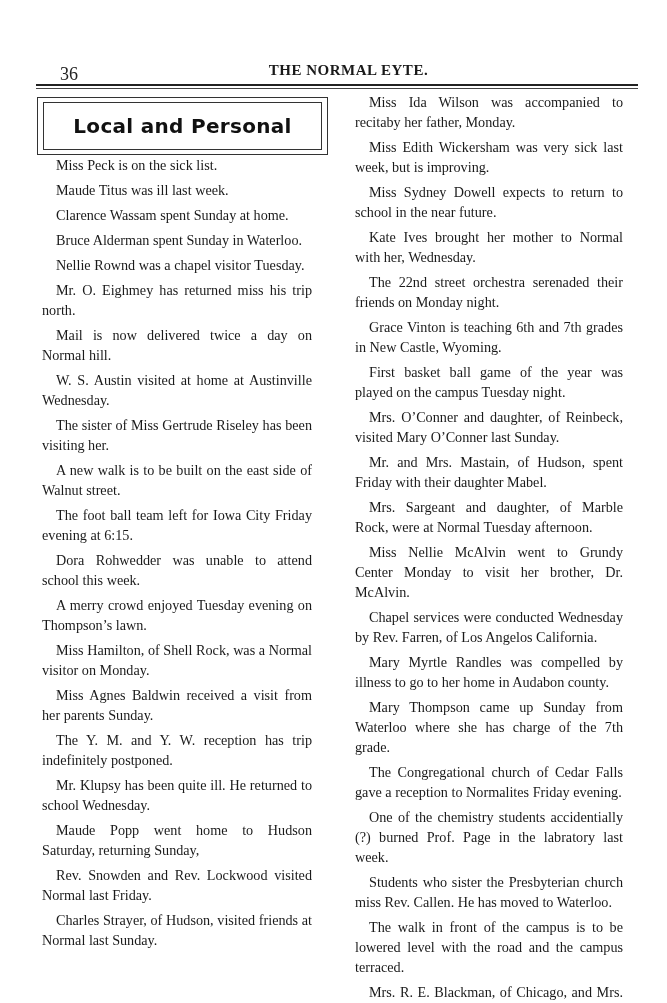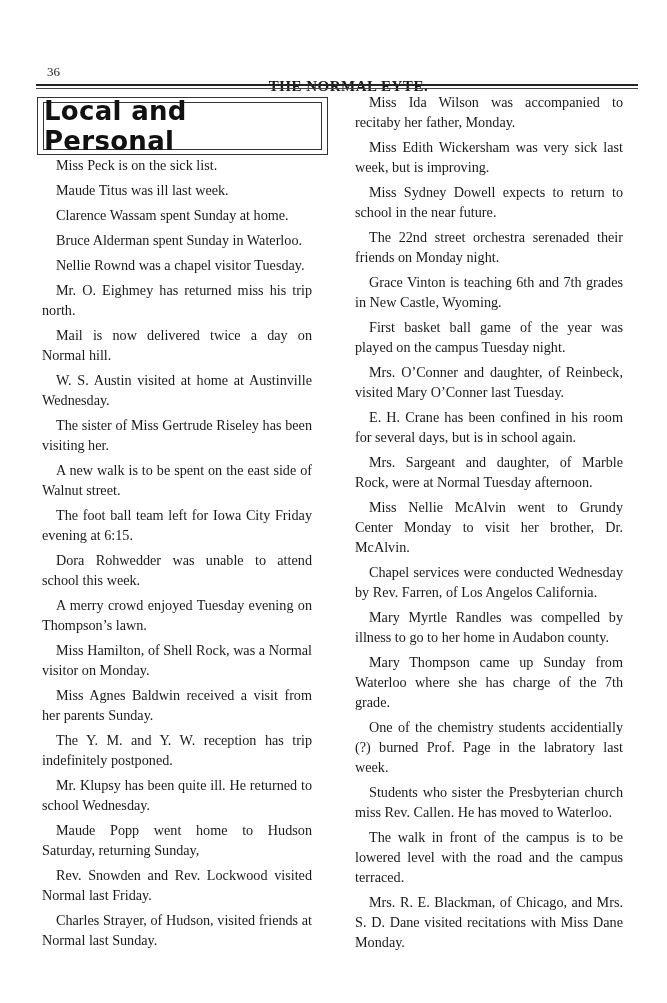--- a/index.html
+++ b/index.html
@@ -5,25 +5,25 @@
     html, body { margin: 0; padding: 0; }
     body {
       width: 667px; height: 1003px;
       background: #ffffff;
       color: #1a1a1a;
       font-family: "Liberation Serif", "DejaVu Serif", serif;
       position: relative;
       overflow: hidden;
     }
     .page-num {
-      position: absolute; left: 47px; top: 64px;
-      font-size: 13px; color: #222;
+      position: absolute; left: 60px; top: 64px;
+      font-size: 18px; color: #222;
     }
     .running-head {
-      position: absolute; left: 0; right: 0; top: 78px;
+      position: absolute; left: 0; right: 0; top: 62px;
       text-align: center;
       font-family: "Liberation Serif", serif;
       font-weight: bold; font-size: 15px; letter-spacing: 0.5px;
       padding-left: 30px;
     }
     .rule {
       position: absolute; left: 36px; width: 602px; top: 84px;
     }
     .rule .thick { height: 2px; background: #222; }
     .rule .thin { height: 1px; background: #444; margin-top: 2px; }
@@ -41,21 +41,21 @@
       display: flex; align-items: center; justify-content: center;
     }
     .heading-box .inner {
       border: 1px solid #333;
       width: 100%; height: 100%;
       display: flex; align-items: center; justify-content: center;
       background: #fff;
     }
     .heading-title {
       font-family: "DejaVu Sans", sans-serif;
-      font-weight: bold; font-size: 26px; color: #111;
+      font-weight: bold; font-size: 20px; color: #111;
       letter-spacing: 0.3px;
     }
     .col {
       position: absolute;
       font-size: 14.2px;
       line-height: 20px;
       text-align: justify;
     }
     .col-left { left: 42px; width: 288px; top: 155px; }
     .col-right { left: 355px; width: 286px; top: 92px; }
@@ -84,45 +84,47 @@
   <div class="col col-left">
     <p class="item">Miss Peck is on the sick list.</p>
     <p class="item">Maude Titus was ill last week.</p>
     <p class="item">Clarence Wassam spent Sunday at home.</p>
     <p class="item">Bruce Alderman spent Sunday in Waterloo.</p>
     <p class="item">Nellie Rownd was a chapel visitor Tuesday.</p>
     <p class="item">Mr. O. Eighmey has returned miss his trip north.</p>
     <p class="item">Mail is now delivered twice a day on Normal hill.</p>
     <p class="item">W. S. Austin visited at home at Austinville Wednesday.</p>
     <p class="item">The sister of Miss Gertrude Riseley has been visiting her.</p>
-    <p class="item">A new walk is to be spent on the east side of Walnut street.</p>
+    <p class="item">A new walk is to be built on the east side of Walnut street.</p>
     <p class="item">The foot ball team left for Iowa City Friday evening at 6:15.</p>
     <p class="item">Dora Rohwedder was unable to attend school this week.</p>
     <p class="item">A merry crowd enjoyed Tuesday evening on Thompson’s lawn.</p>
     <p class="item">Miss Hamilton, of Shell Rock, was a Normal visitor on Monday.</p>
     <p class="item">Miss Agnes Baldwin received a visit from her parents Sunday.</p>
     <p class="item">The Y. M. and Y. W. reception has trip indefinitely postponed.</p>
     <p class="item">Mr. Klupsy has been quite ill. He returned to school Wednesday.</p>
     <p class="item">Maude Popp went home to Hudson Saturday, returning Sunday,</p>
     <p class="item">Rev. Snowden and Rev. Lockwood visited Normal last Friday.</p>
     <p class="item">Charles Strayer, of Hudson, visited friends at Normal last Sunday.</p>
   </div>
 
   <div class="col col-right">
     <p class="item">Miss Ida Wilson was accompanied to recitaby her father, Monday.</p>
     <p class="item">Miss Edith Wickersham was very sick last week, but is improving.</p>
     <p class="item">Miss Sydney Dowell expects to return to school in the near future.</p>
+    <p class="item">Kate Ives brought her mother to Normal with her, Wednesday.</p>
     <p class="item">The 22nd street orchestra serenaded their friends on Monday night.</p>
     <p class="item">Grace Vinton is teaching 6th and 7th grades in New Castle, Wyoming.</p>
     <p class="item">First basket ball game of the year was played on the campus Tuesday night.</p>
-    <p class="item">Mrs. O’Conner and daughter, of Reinbeck, visited Mary O’Conner last Tuesday.</p>
-    <p class="item">E. H. Crane has been confined in his room for several days, but is in school again.</p>
+    <p class="item">Mrs. O’Conner and daughter, of Reinbeck, visited Mary O’Conner last Sunday.</p>
+    <p class="item">Mr. and Mrs. Mastain, of Hudson, spent Friday with their daughter Mabel.</p>
     <p class="item">Mrs. Sargeant and daughter, of Marble Rock, were at Normal Tuesday afternoon.</p>
     <p class="item">Miss Nellie McAlvin went to Grundy Center Monday to visit her brother, Dr. McAlvin.</p>
     <p class="item">Chapel services were conducted Wednesday by Rev. Farren, of Los Angelos California.</p>
     <p class="item">Mary Myrtle Randles was compelled by illness to go to her home in Audabon county.</p>
     <p class="item">Mary Thompson came up Sunday from Waterloo where she has charge of the 7th grade.</p>
+    <p class="item">The Congregational church of Cedar Falls gave a reception to Normalites Friday evening.</p>
     <p class="item">One of the chemistry students accidentially (?) burned Prof. Page in the labratory last week.</p>
     <p class="item">Students who sister the Presbyterian church miss Rev. Callen. He has moved to Waterloo.</p>
     <p class="item">The walk in front of the campus is to be lowered level with the road and the campus terraced.</p>
     <p class="item">Mrs. R. E. Blackman, of Chicago, and Mrs. S. D. Dane visited recitations with Miss Dane Monday.</p>
   </div>
 </div>
 
 </body></html>

